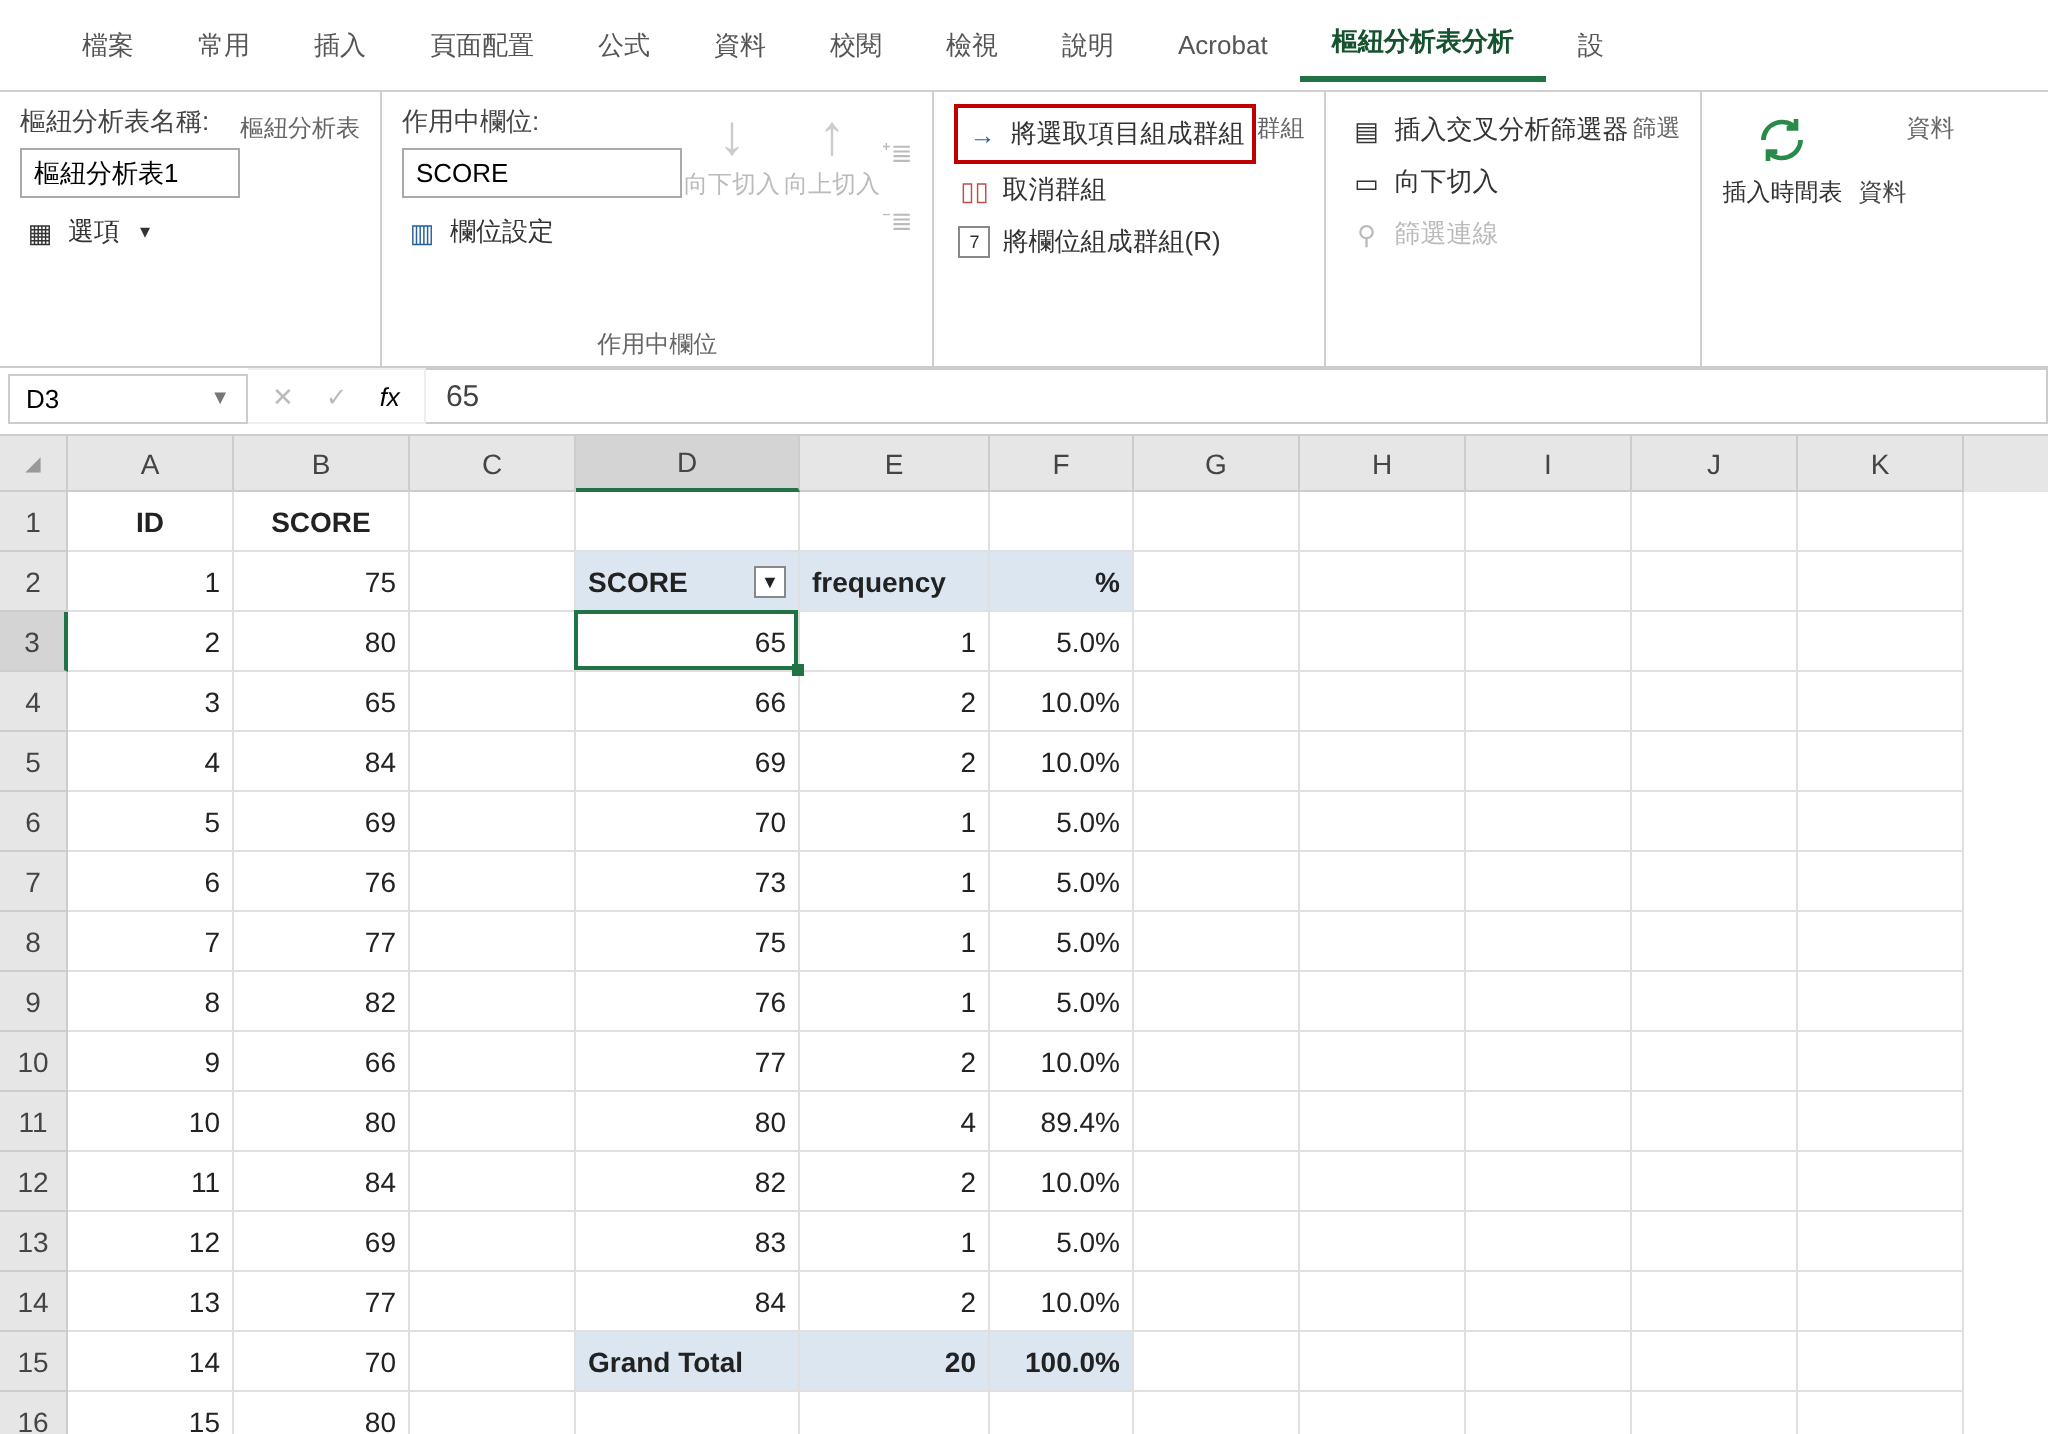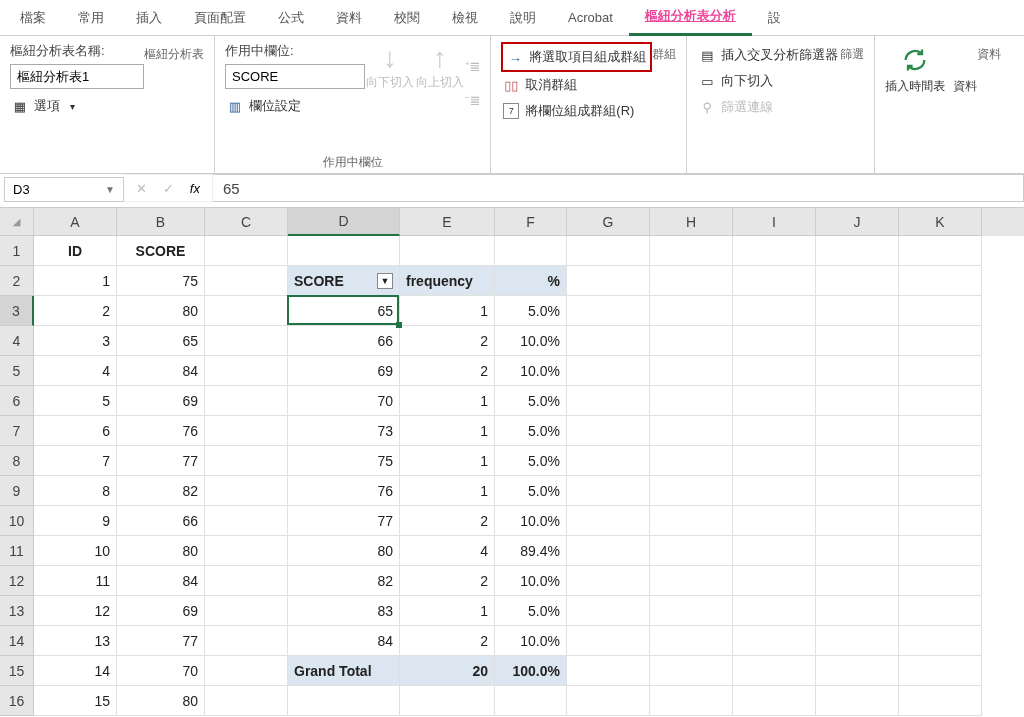--- a/index.html
+++ b/index.html
@@ -1,25 +1,25 @@
 <!DOCTYPE html>
 <html><head>
 <meta charset="utf-8">
 <style>
 * { box-sizing: border-box; margin: 0; padding: 0; }
 body { font-family: "Microsoft JhengHei", Arial, sans-serif; font-size: 13px; background: #fff; width: 1024px; height: 717px; overflow: hidden; }
-.tabs { display: flex; border-bottom: 1px solid #d0d0d0; height: 36px; align-items: center; padding-left: 4px; gap: 0; }
+.tabs { display: flex; border-bottom: 1px solid #d0d0d0; height: 46px; align-items: center; padding-left: 25px; gap: 0; }
 .tab { padding: 8px 16px; color: #555; cursor: pointer; }
-.tab.active { color: #ec4899; border-bottom: 3px solid #217346; font-weight: bold; text-decoration: underline; }
+.tab.active { color: #14532d; border-bottom: 3px solid #217346; font-weight: bold; }
 .ribbon { display: flex; border-bottom: 1px solid #ccc; background: #fff; height: 138px; }
 .group { border-right: 1px solid #d0d0d0; padding: 6px 10px 2px 10px; display: flex; flex-direction: row; justify-content: space-between; }
 .group-label { text-align: center; color: #666; font-size: 12px; padding-top: 4px; }
 .g-row { display: flex; align-items: center; gap: 6px; margin-bottom: 4px; }
 .g-label { color: #444; font-size: 13px; }
-.txtbox { border: 1px solid #aaa; padding: 4px 6px; font-size: 13px; width: 134px; }
+.txtbox { border: 1px solid #aaa; padding: 4px 6px; font-size: 13px; width: 110px; }
 .big-btn { display: flex; flex-direction: column; align-items: center; color: #bbb; font-size: 12px; width: 50px; }
 .big-arrow { font-size: 28px; color: #ccc; }
 .ribbon-item { display: flex; align-items: center; gap: 6px; padding: 4px 2px; font-size: 13px; color: #333; }
 .ribbon-item.disabled { color: #bbb; }
 .highlight-box { border: 2px solid #c00000; padding: 0 2px; }
 .icon-sq { width: 16px; height: 16px; display: inline-flex; align-items: center; justify-content: center; font-size: 13px; }
 .vert-btn { display: flex; flex-direction: column; align-items: center; font-size: 12px; color: #333; }
 .vert-icon { width: 36px; height: 36px; display: flex; align-items: center; justify-content: center; }
 
 .formula-bar { display: flex; align-items: flex-start; border-bottom: 1px solid #ccc; height: 34px; background: #fff; }

